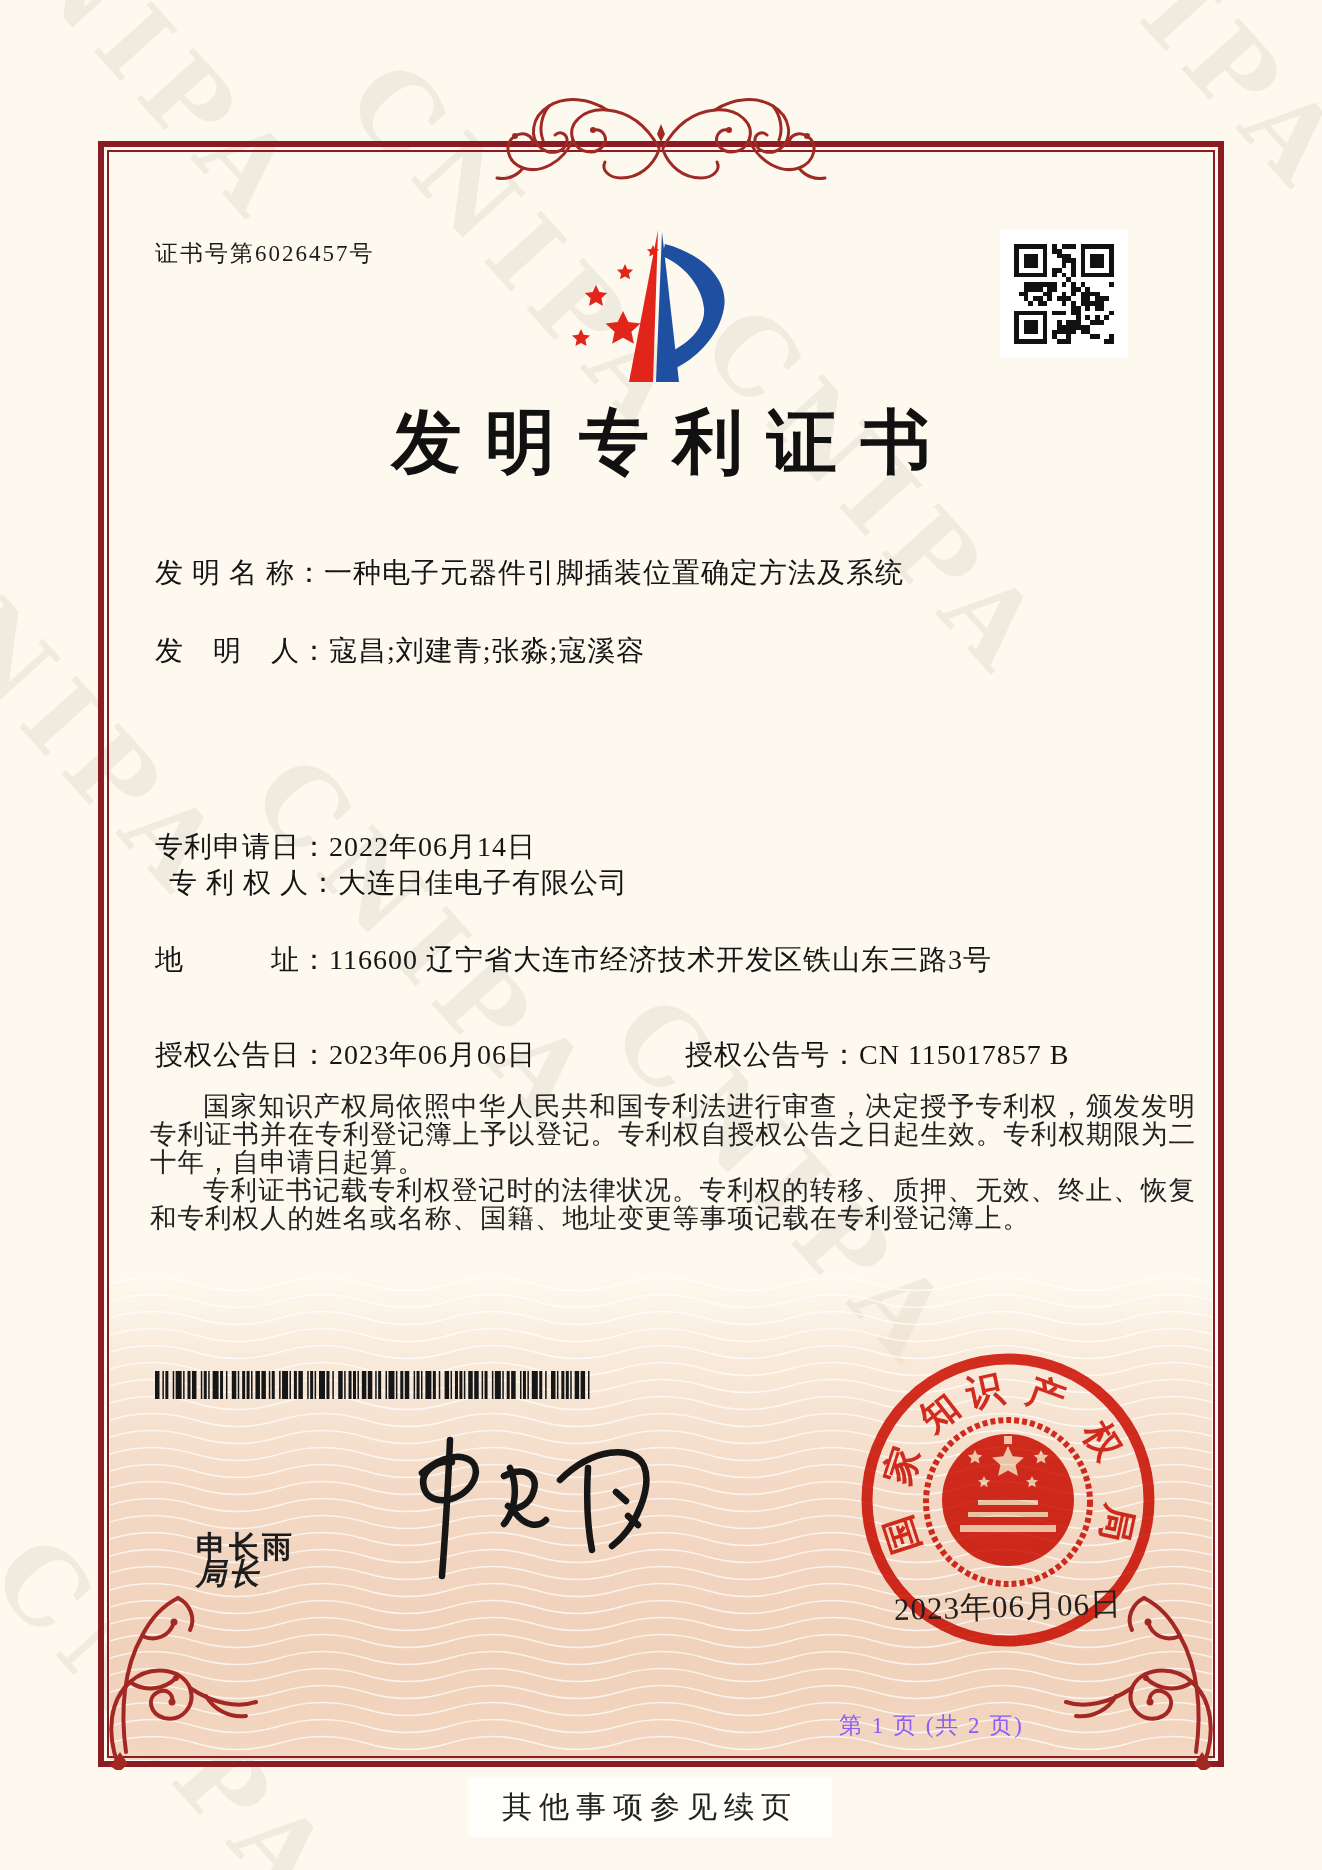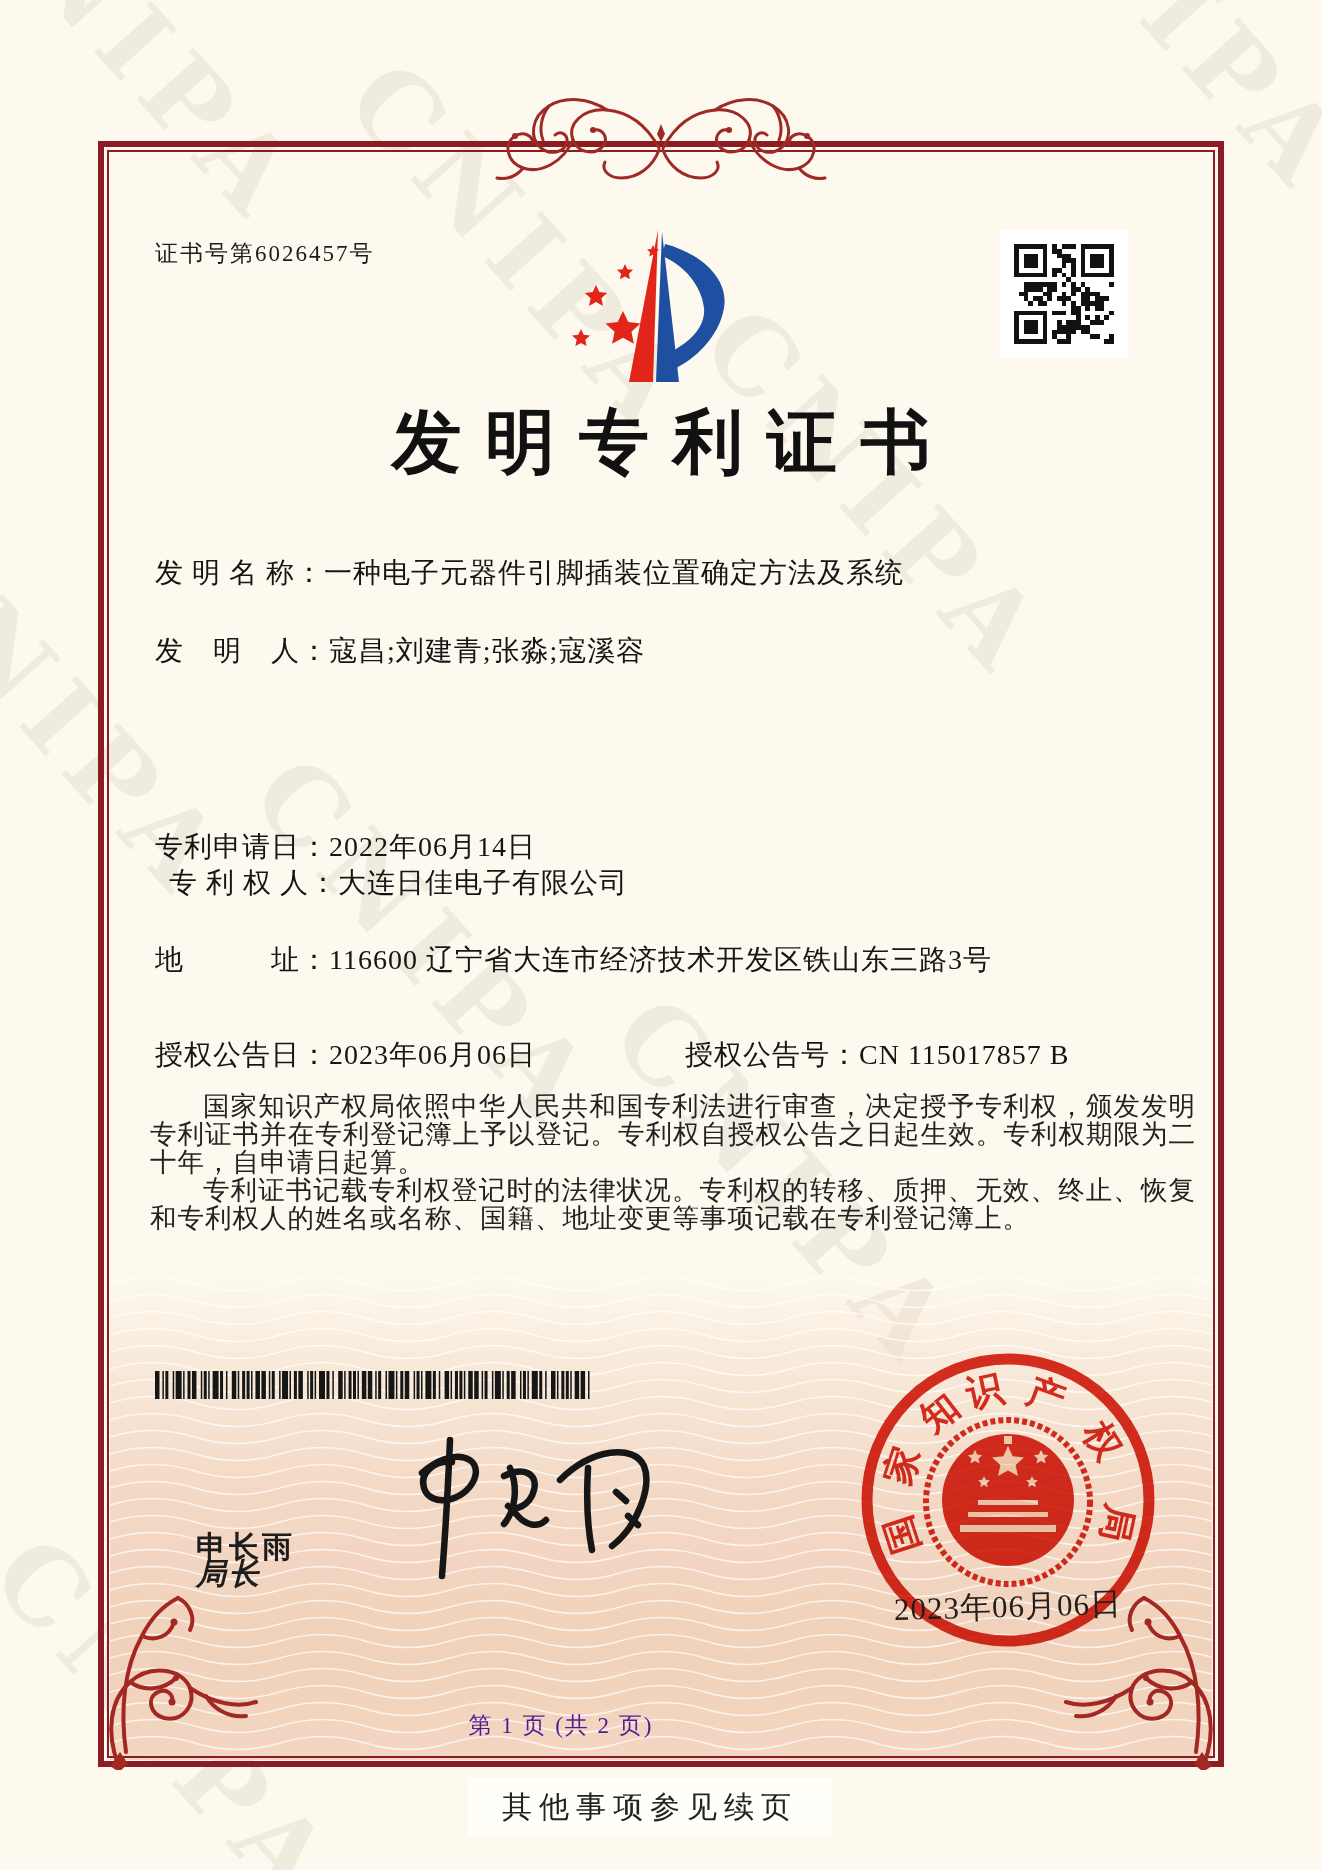--- a/index.html
+++ b/index.html
@@ -70,22 +70,22 @@
   .seal-ch{
     position:absolute; left:50%; top:50%; width:44px; height:44px; margin:-22px 0 0 -22px;
     text-align:center; line-height:44px; font-size:37px; font-weight:bold; color:#d7271a;
   }
   .seal-date{
     position:absolute; left:0; right:0; top:236px; text-align:center;
     font-size:31px; color:#1b1b1b; letter-spacing:1px; transform:rotate(-1.5deg);
     font-weight:500;
   }
   
-  .page-info{position:absolute; left:98px; width:926px; top:1710px; text-align:center;
-    font-size:23px; color:#4c1d95; z-index:5; letter-spacing:2px;}
+  .page-info{position:absolute; left:98px; width:926px; top:1710px; text-align:right;
+    font-size:23px; color:#8b5cf6; z-index:5; letter-spacing:2px;}
   .cont-note{
     position:absolute; left:50%; top:1778px; transform:translateX(-53%);
     background:#fffef8; padding:9px 34px; font-size:30px; letter-spacing:7px;
     color:#222; z-index:5;
   }
 </style>
 </head>
 <body>
 
 <div class="page">

